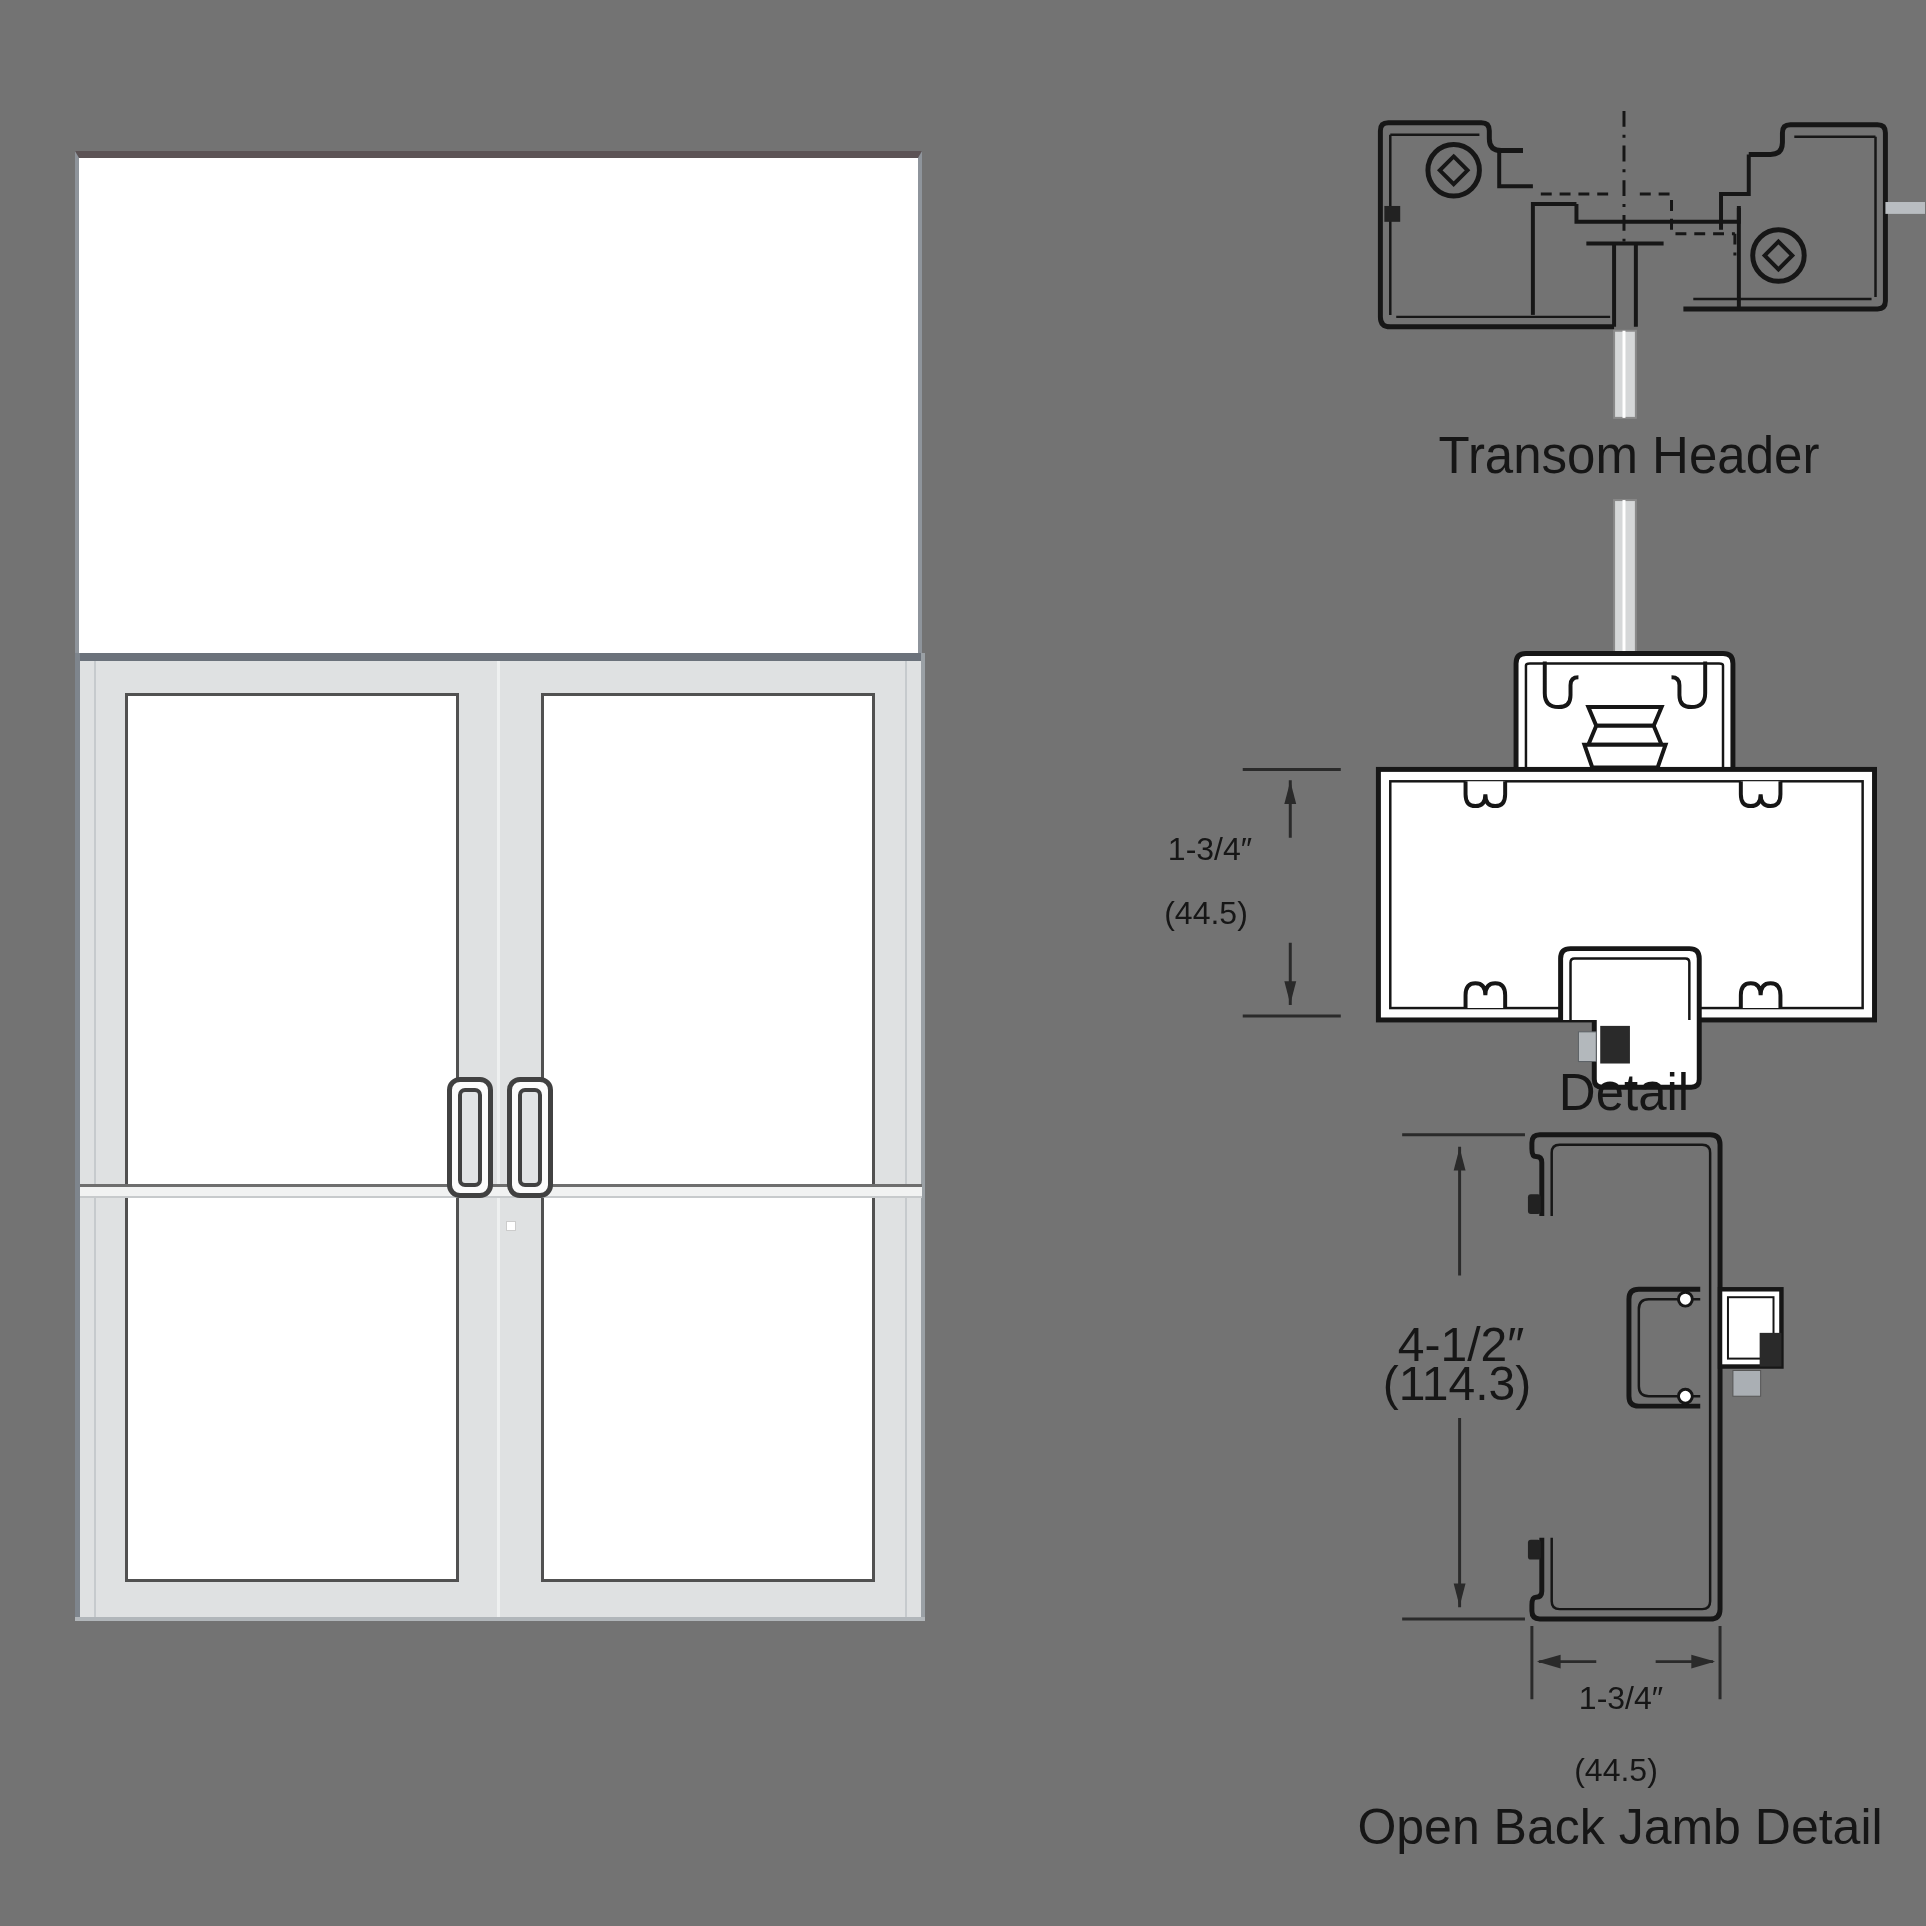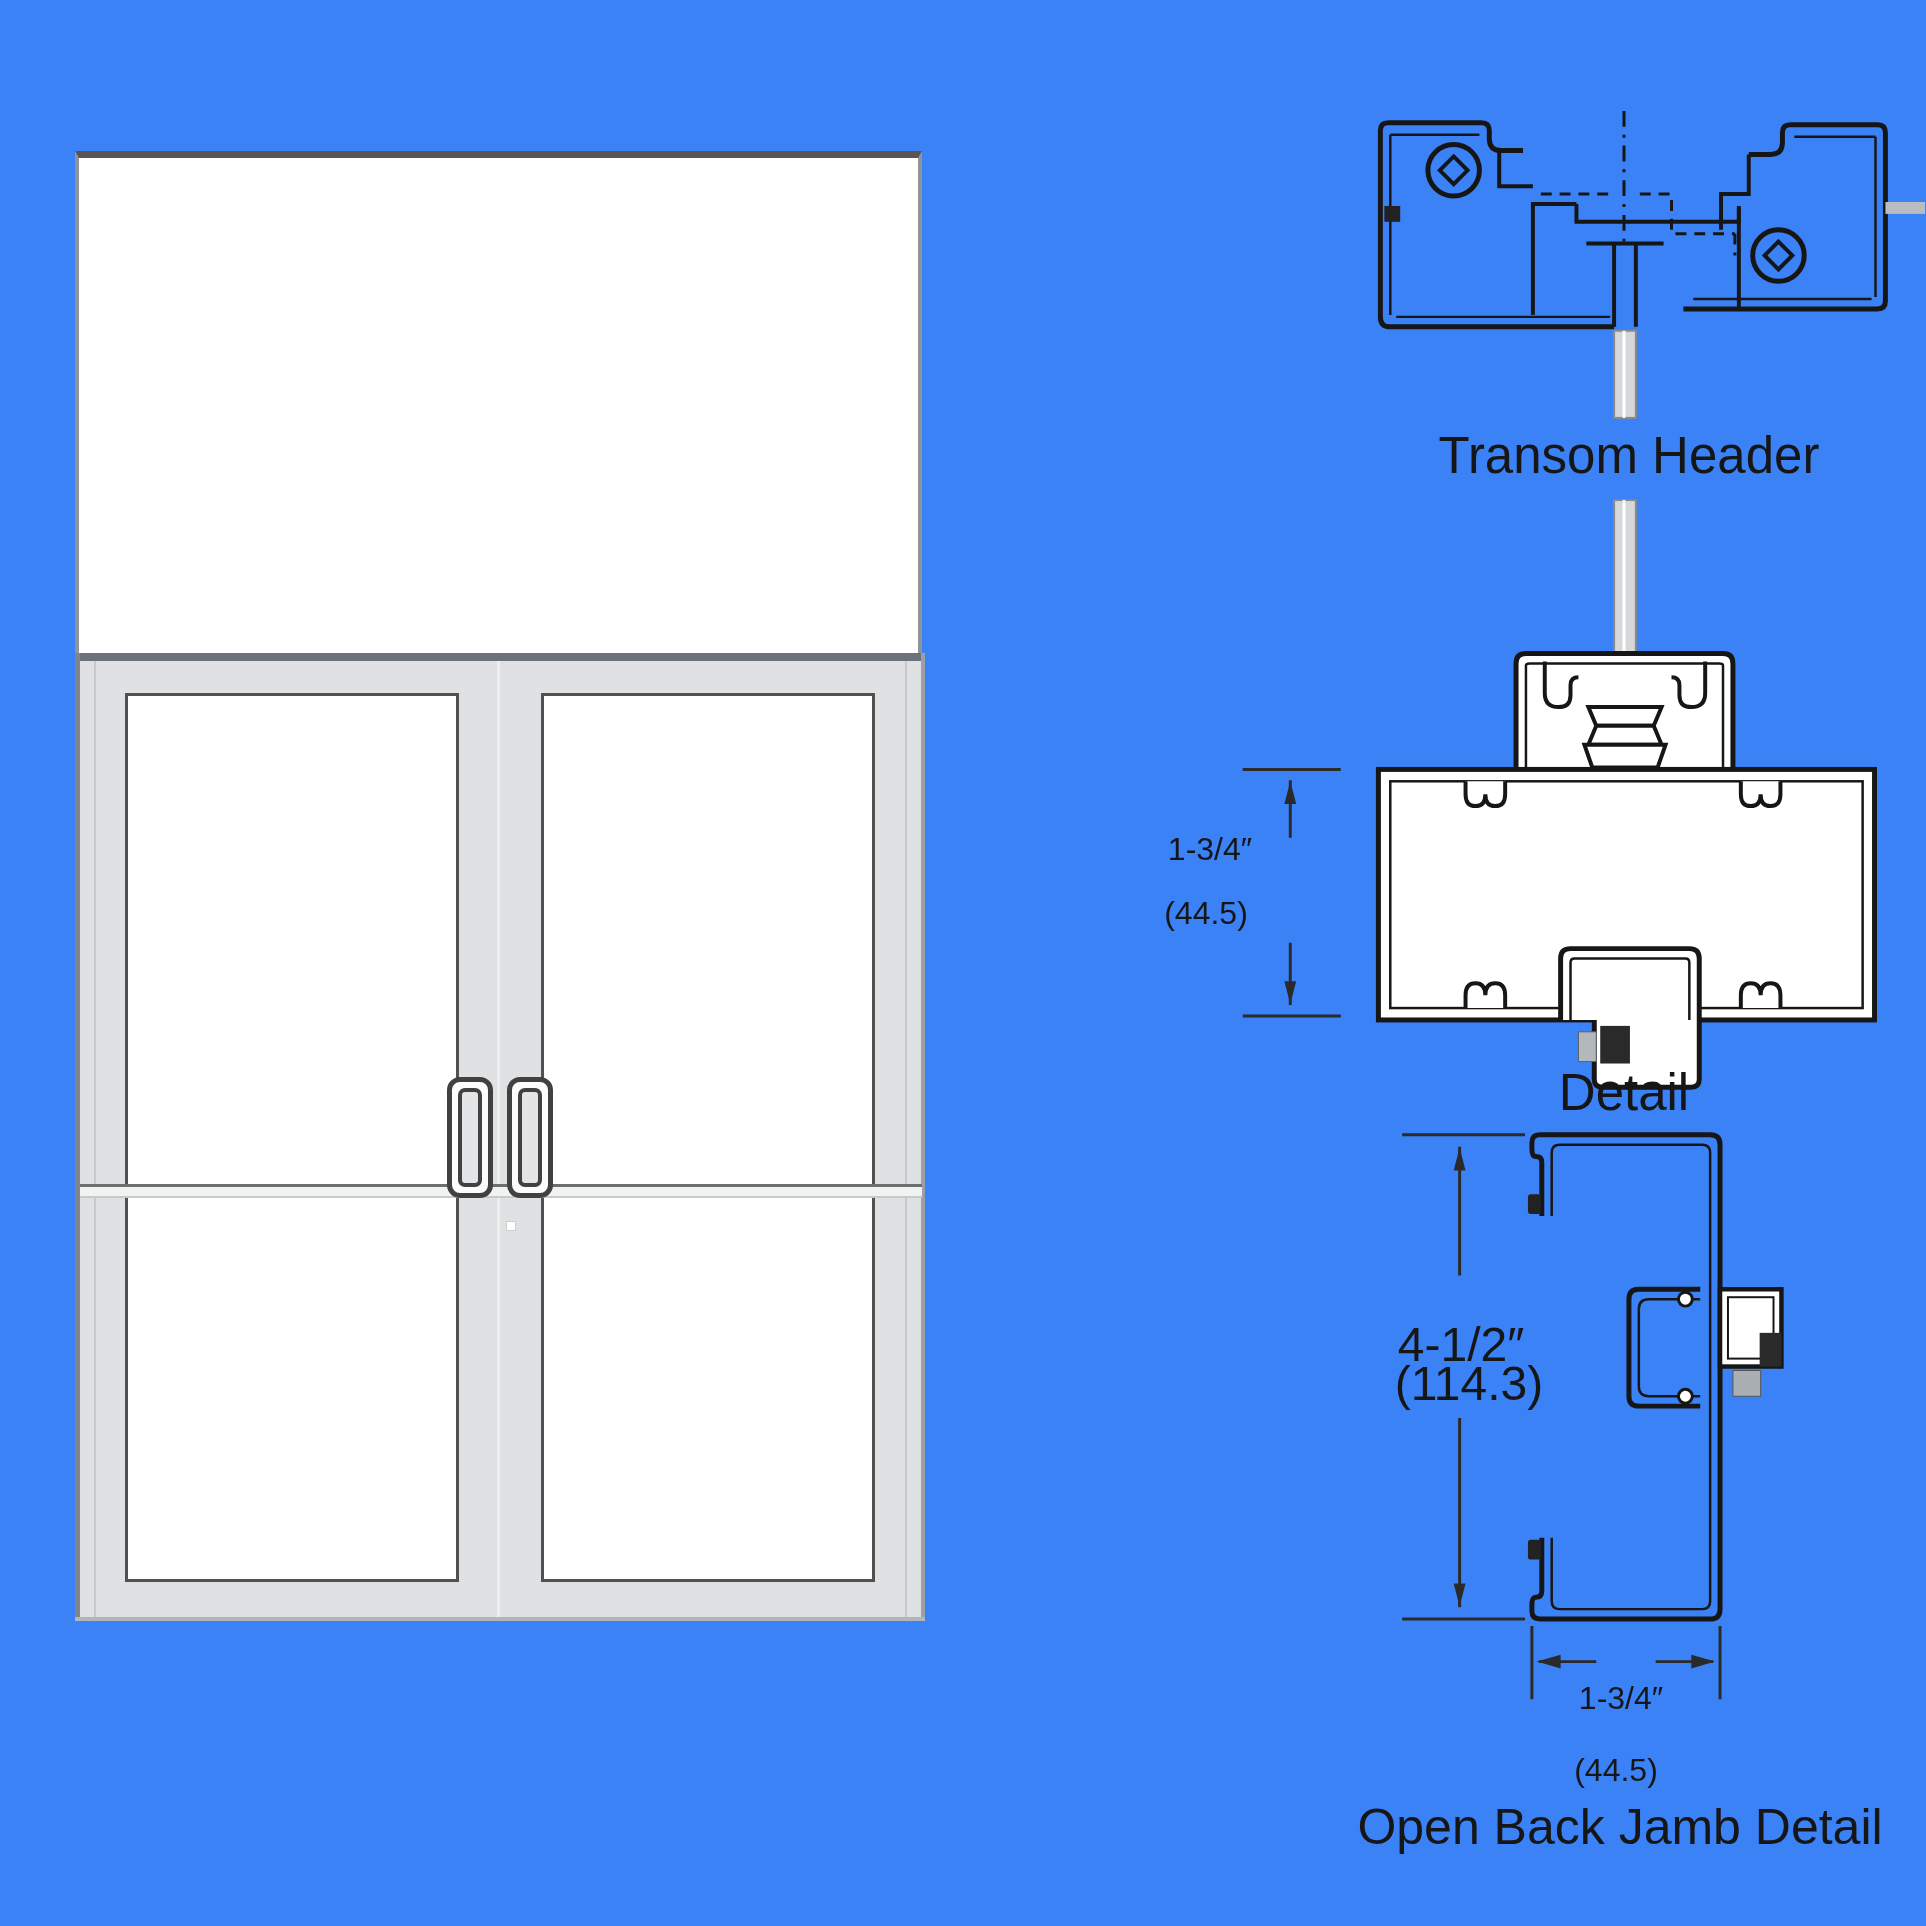--- a/index.html
+++ b/index.html
@@ -1,16 +1,16 @@
 <!DOCTYPE html>
 <html><head>
 <meta charset="utf-8">
 <style>
   html,body{margin:0;padding:0;background:#fff;}
-  #page{position:relative;width:1927px;height:1927px;background:#3b82f6;overflow:hidden;
+  #page{position:relative;width:1927px;height:1927px;background:#737373;overflow:hidden;
         font-family:"Liberation Sans",sans-serif;color:#1a1a1a;}
   .abs{position:absolute;box-sizing:border-box;}
   .lbl{position:absolute;transform:translate(-50%,-50%);white-space:nowrap;color:#161616;}
   .lbl-big{font-size:51px;}
   .lbl-dim{font-size:32px;}
   
   #transom{left:75px;top:151px;width:847px;height:502px;background:#fff;
            border-top:7px solid #5c5355;border-left:4px solid #8e949b;border-right:4px solid #8e949b;}
   #doorframe{left:75px;top:653px;width:850px;height:968px;background:#dfe1e2;}
   .df-topstrip{left:0;top:0;width:850px;height:8px;background:#6b727b;}
@@ -167,20 +167,20 @@
   </svg>
 
   <div class="lbl lbl-big" style="left:1629px;top:455px;">Transom Header</div>
 
   <div class="lbl lbl-dim" style="left:1210px;top:849px;">1-3/4″</div>
   <div class="lbl lbl-dim" style="left:1206px;top:913px;">(44.5)</div>
 
   <div class="lbl lbl-big" style="left:1624px;top:1092px;">Detail</div>
 
   <div class="lbl lbl-dim" style="left:1461px;top:1317px;font-size:48px;margin-top:27px;">4-1/2″</div>
-  <div class="lbl lbl-dim" style="left:1457px;top:1383px;font-size:48px;margin-left:12px;">(114.3)</div>
+  <div class="lbl lbl-dim" style="left:1457px;top:1383px;font-size:48px;">(114.3)</div>
 
   <div class="lbl lbl-dim" style="left:1621px;top:1698px;">1-3/4″</div>
   <div class="lbl lbl-dim" style="left:1616px;top:1770px;">(44.5)</div>
 
   <div class="lbl" style="left:1620px;top:1827px;font-size:50px;">Open Back Jamb Detail</div>
 </div>
 
 
 </body></html>

